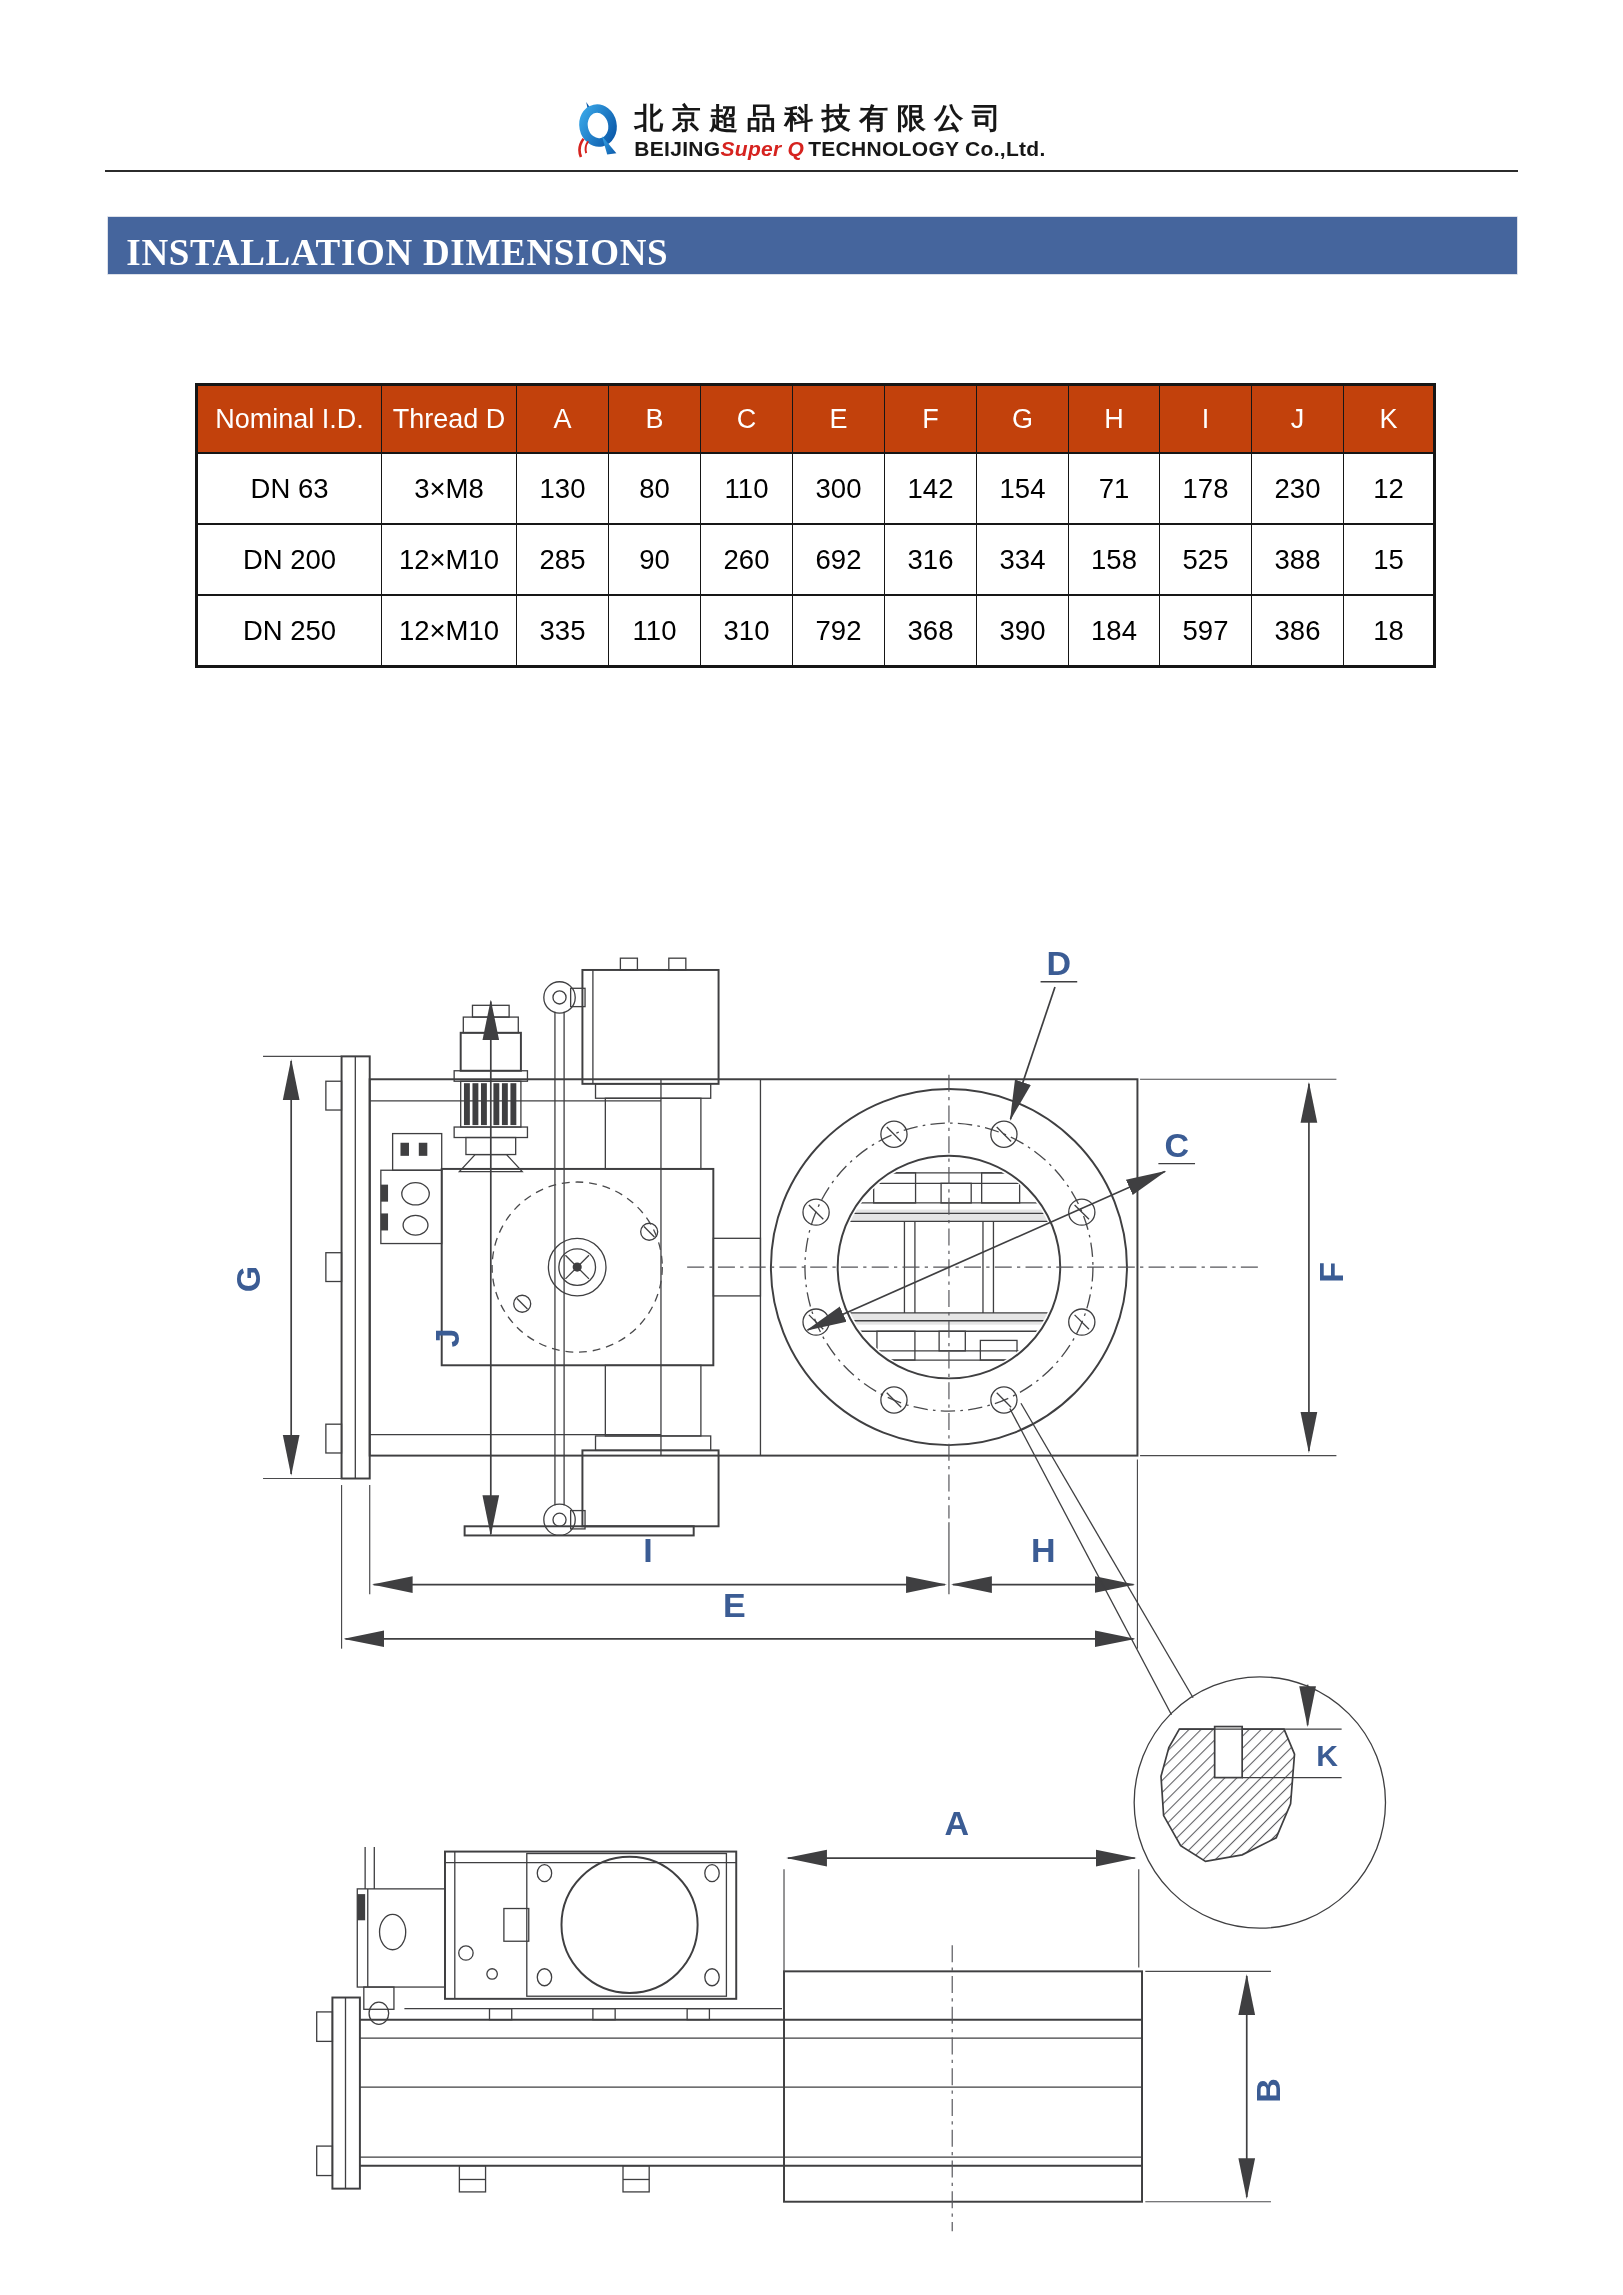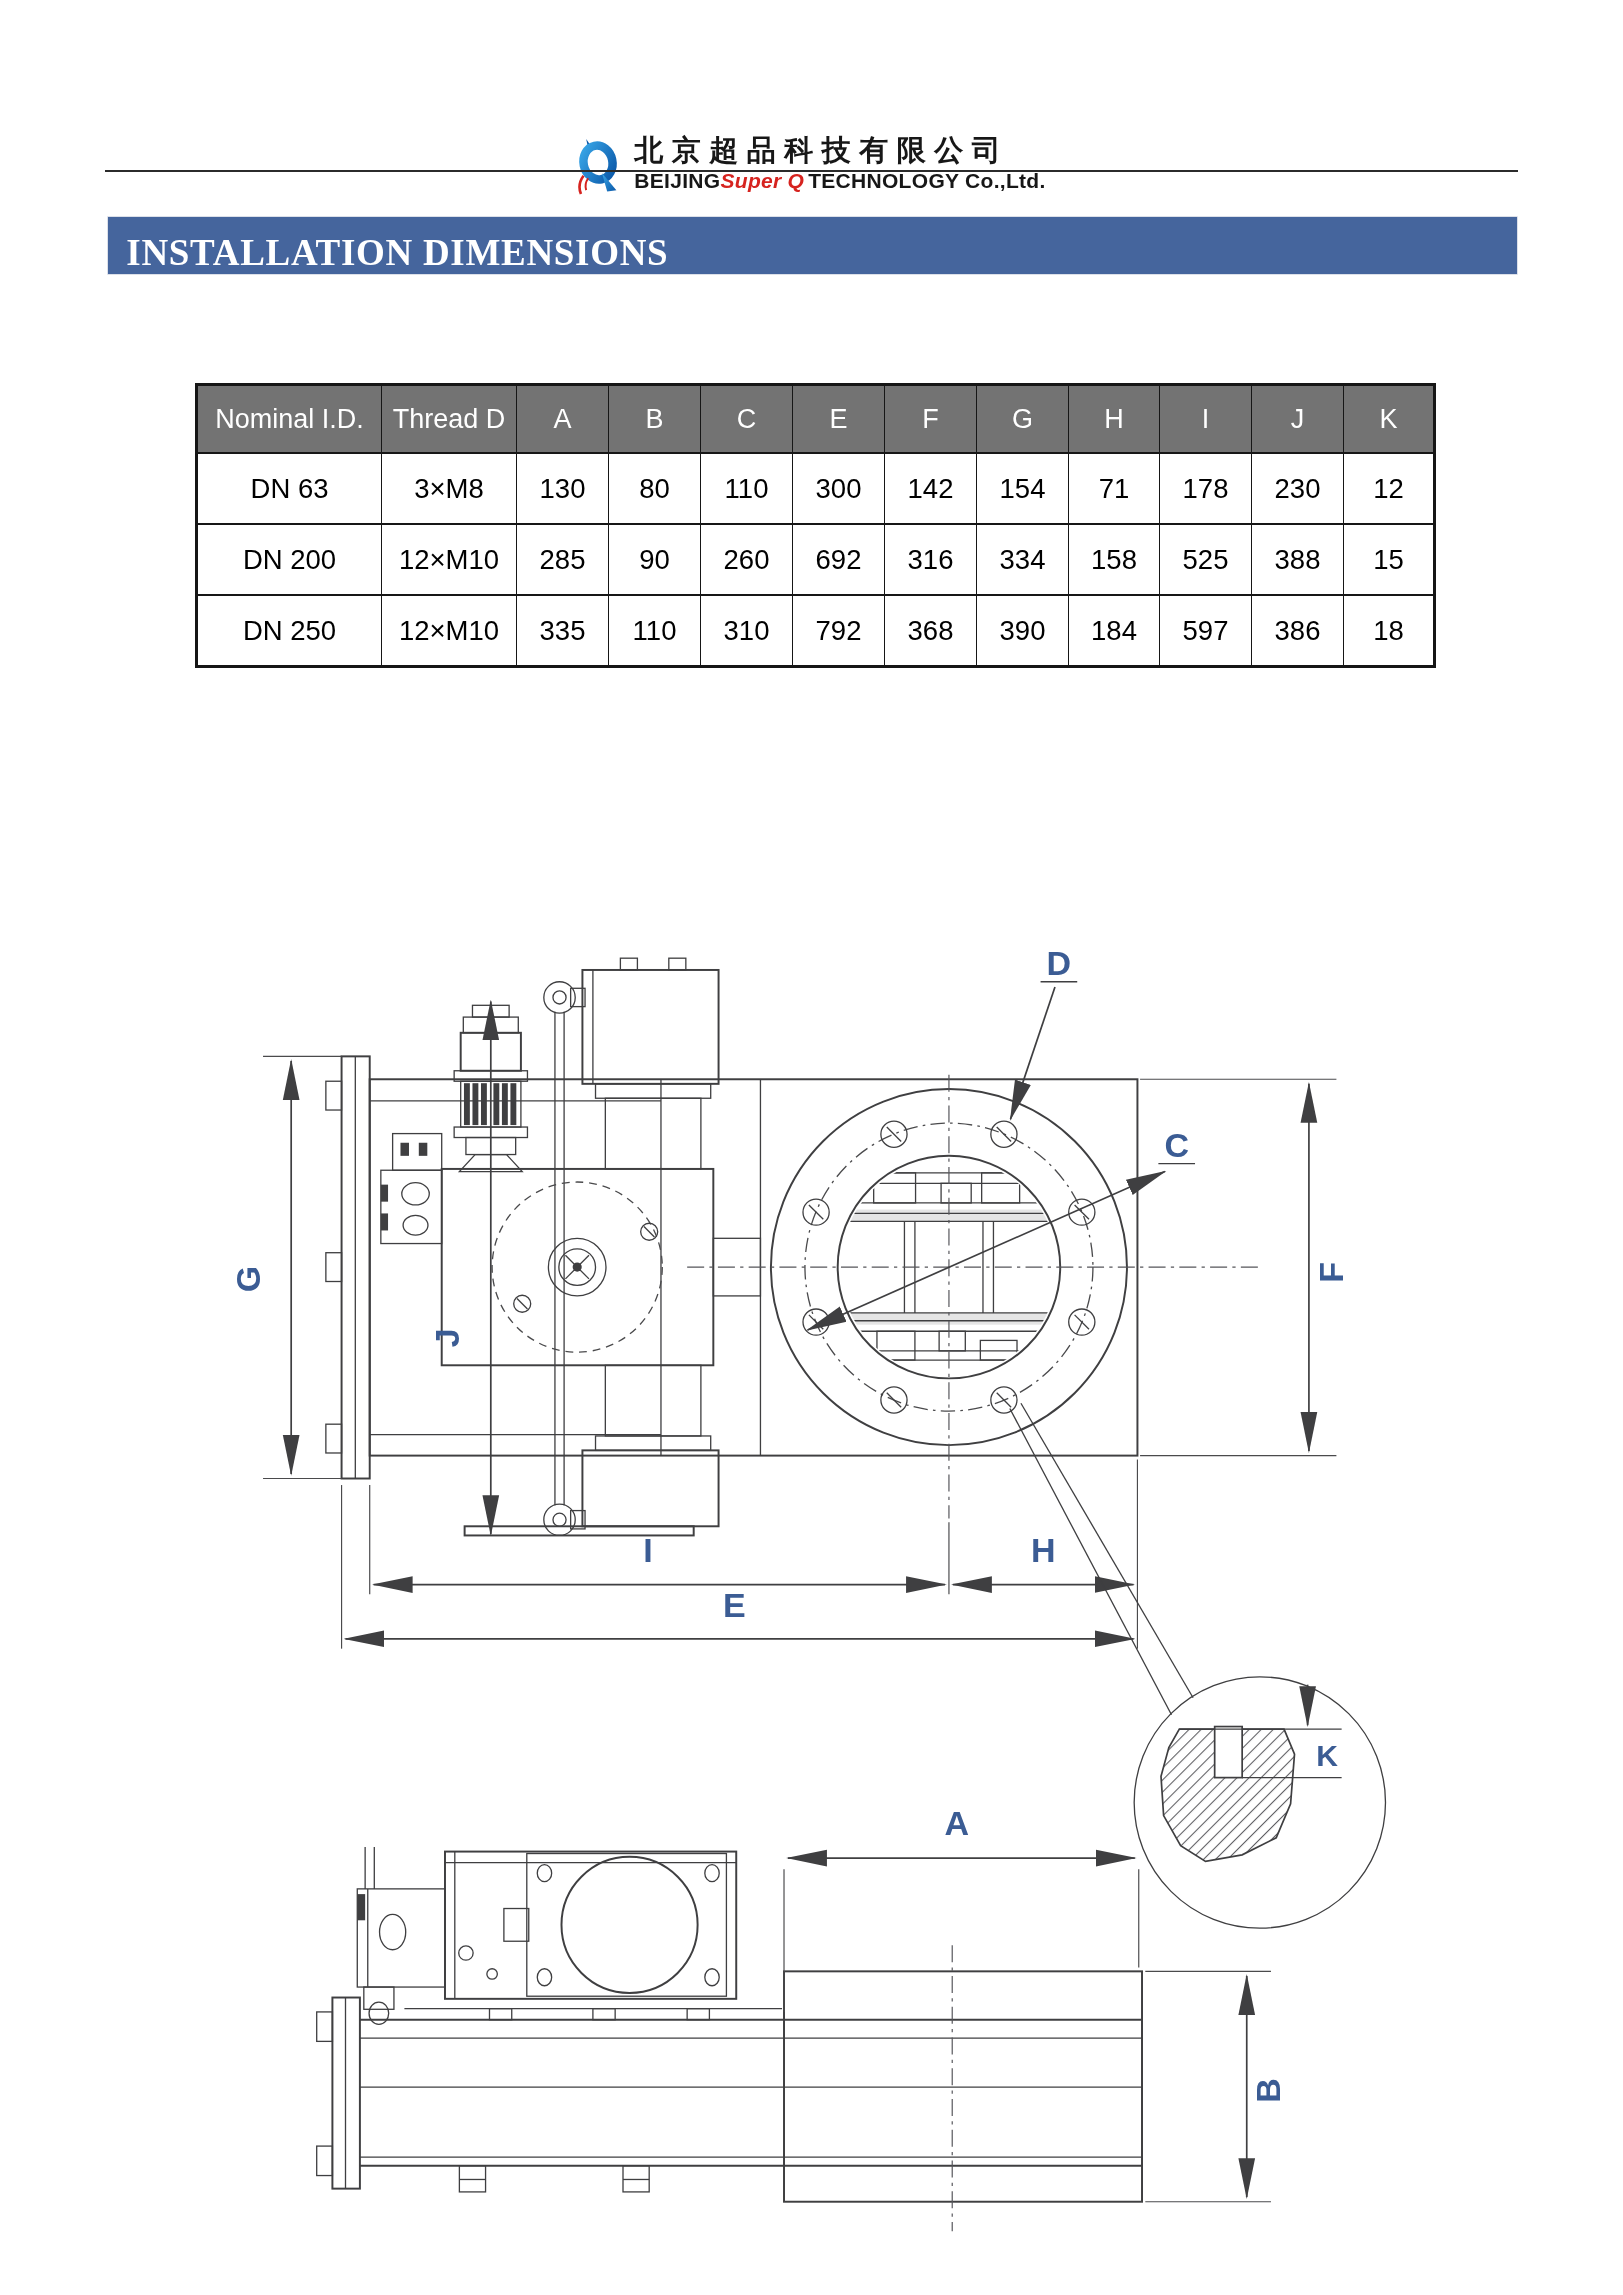--- a/index.html
+++ b/index.html
@@ -1,40 +1,40 @@
 <!DOCTYPE html>
 <html style="font-size:10.5px"><head>
 <meta charset="utf-8">
 <style>
   html,body{margin:0;padding:0;background:#ffffff;}
   .page{position:relative;width:1623px;height:2295px;background:#ffffff;overflow:hidden;
         font-family:"Liberation Sans",sans-serif;}
 
   
   .logo-row{position:absolute;top:98px;left:0;width:1623px;display:flex;
-            justify-content:center;align-items:flex-start;gap:15px;margin-top:37px;}
+            justify-content:center;align-items:flex-end;gap:15px;}
   .logo-mark{width:42px;height:63px;flex:0 0 auto;}
   .logo-text{display:flex;flex-direction:column;align-items:flex-start;}
   .logo-cn{font-size:29px;font-weight:bold;color:#171717;letter-spacing:8.5px;line-height:1.1;white-space:nowrap;}
   .logo-en{font-size:21px;font-weight:bold;color:#171717;letter-spacing:0.3px;margin-top:2px;white-space:nowrap;}
   .logo-en .red{color:#d6231f;font-style:italic;margin-right:3.9px;}
   .header-rule{position:absolute;top:170px;left:105px;width:1413px;height:2px;background:#2b2b2b;}
 
   
   .banner{position:absolute;top:217px;left:108px;width:1409px;height:57px;background:#45659d;
           display:flex;align-items:flex-end;box-shadow:0 0 0 0.7px #cdd3e0;}
   .banner-title{font-family:"Liberation Serif",serif;font-weight:bold;color:#ffffff;
                 font-size:37px;letter-spacing:0.7px;padding-left:18.3px;white-space:nowrap;}
 
   
   table.dim{position:absolute;top:383px;left:195px;width:1235px;border-collapse:collapse;
             table-layout:fixed;}
   table.dim th,table.dim td{border-left:1.3px solid #161616;text-align:center;vertical-align:middle;
             padding:0;}
-  table.dim th{background:#737373;color:#ffffff;font-size:27px;font-weight:normal;height:66px;
+  table.dim th{background:#c2410c;color:#ffffff;font-size:27px;font-weight:normal;height:66px;
             border-bottom:2.6px solid #161616;}
   table.dim td{color:#000000;font-size:27.5px;height:69px;border-top:2.6px solid #161616;}
   table.dim tr:first-child th{border-top:none;}
   table.dim{border:3.3px solid #161616;}
 
   
   .drawing{position:absolute;top:932px;left:229px;width:1165px;height:1309px;}
   svg .ln{fill:none;stroke:#3f3f41;stroke-width:3;}
   svg .ln2{fill:none;stroke:#3f3f41;stroke-width:2;}
   svg .thin{fill:none;stroke:#4a4a4c;stroke-width:1.8;}

